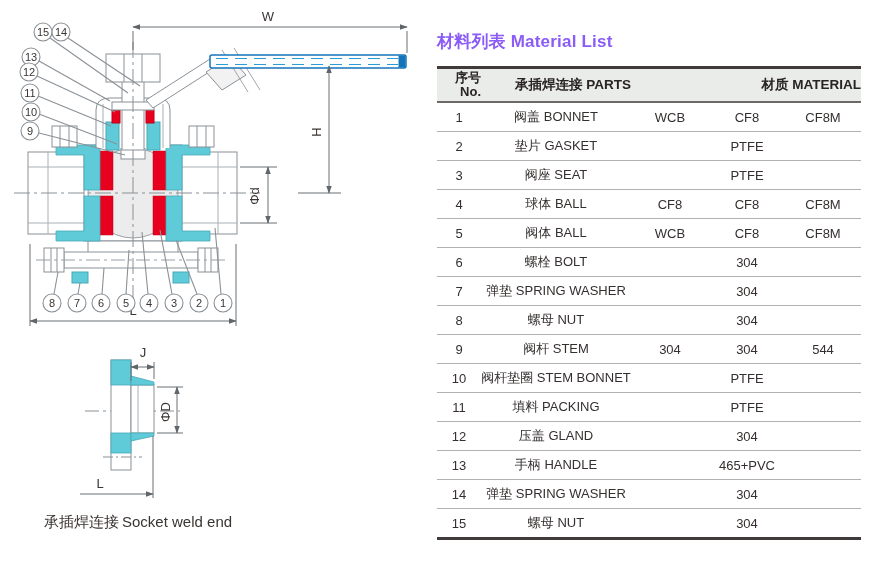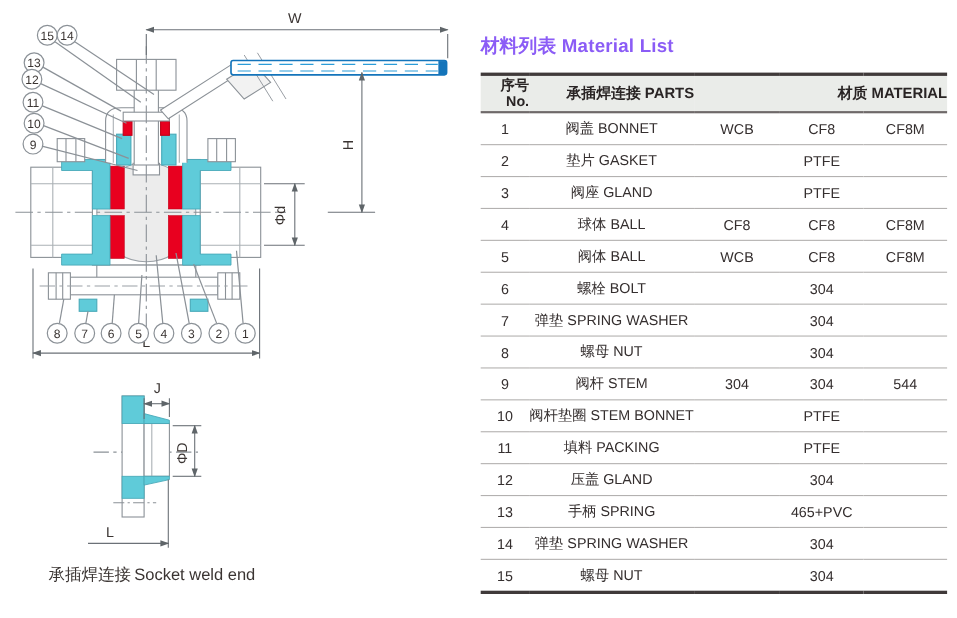--- a/index.html
+++ b/index.html
@@ -264,21 +264,21 @@
         </tr>
       <tr>
           <td>2</td>
           <td>垫片 GASKET</td>
           <td></td>
           <td>PTFE</td>
           <td></td>
         </tr>
       <tr>
           <td>3</td>
-          <td>阀座 GLAND</td>
+          <td>阀座 SEAT</td>
           <td></td>
           <td>PTFE</td>
           <td></td>
         </tr>
       <tr>
           <td>4</td>
           <td>球体 BALL</td>
           <td>CF8</td>
           <td>CF8</td>
           <td>CF8M</td>
@@ -334,21 +334,21 @@
         </tr>
       <tr>
           <td>12</td>
           <td>压盖 GLAND</td>
           <td></td>
           <td>304</td>
           <td></td>
         </tr>
       <tr>
           <td>13</td>
-          <td>手柄 SPRING</td>
+          <td>手柄 HANDLE</td>
           <td></td>
           <td>465+PVC</td>
           <td></td>
         </tr>
       <tr>
           <td>14</td>
           <td>弹垫 SPRING WASHER</td>
           <td></td>
           <td>304</td>
           <td></td>

